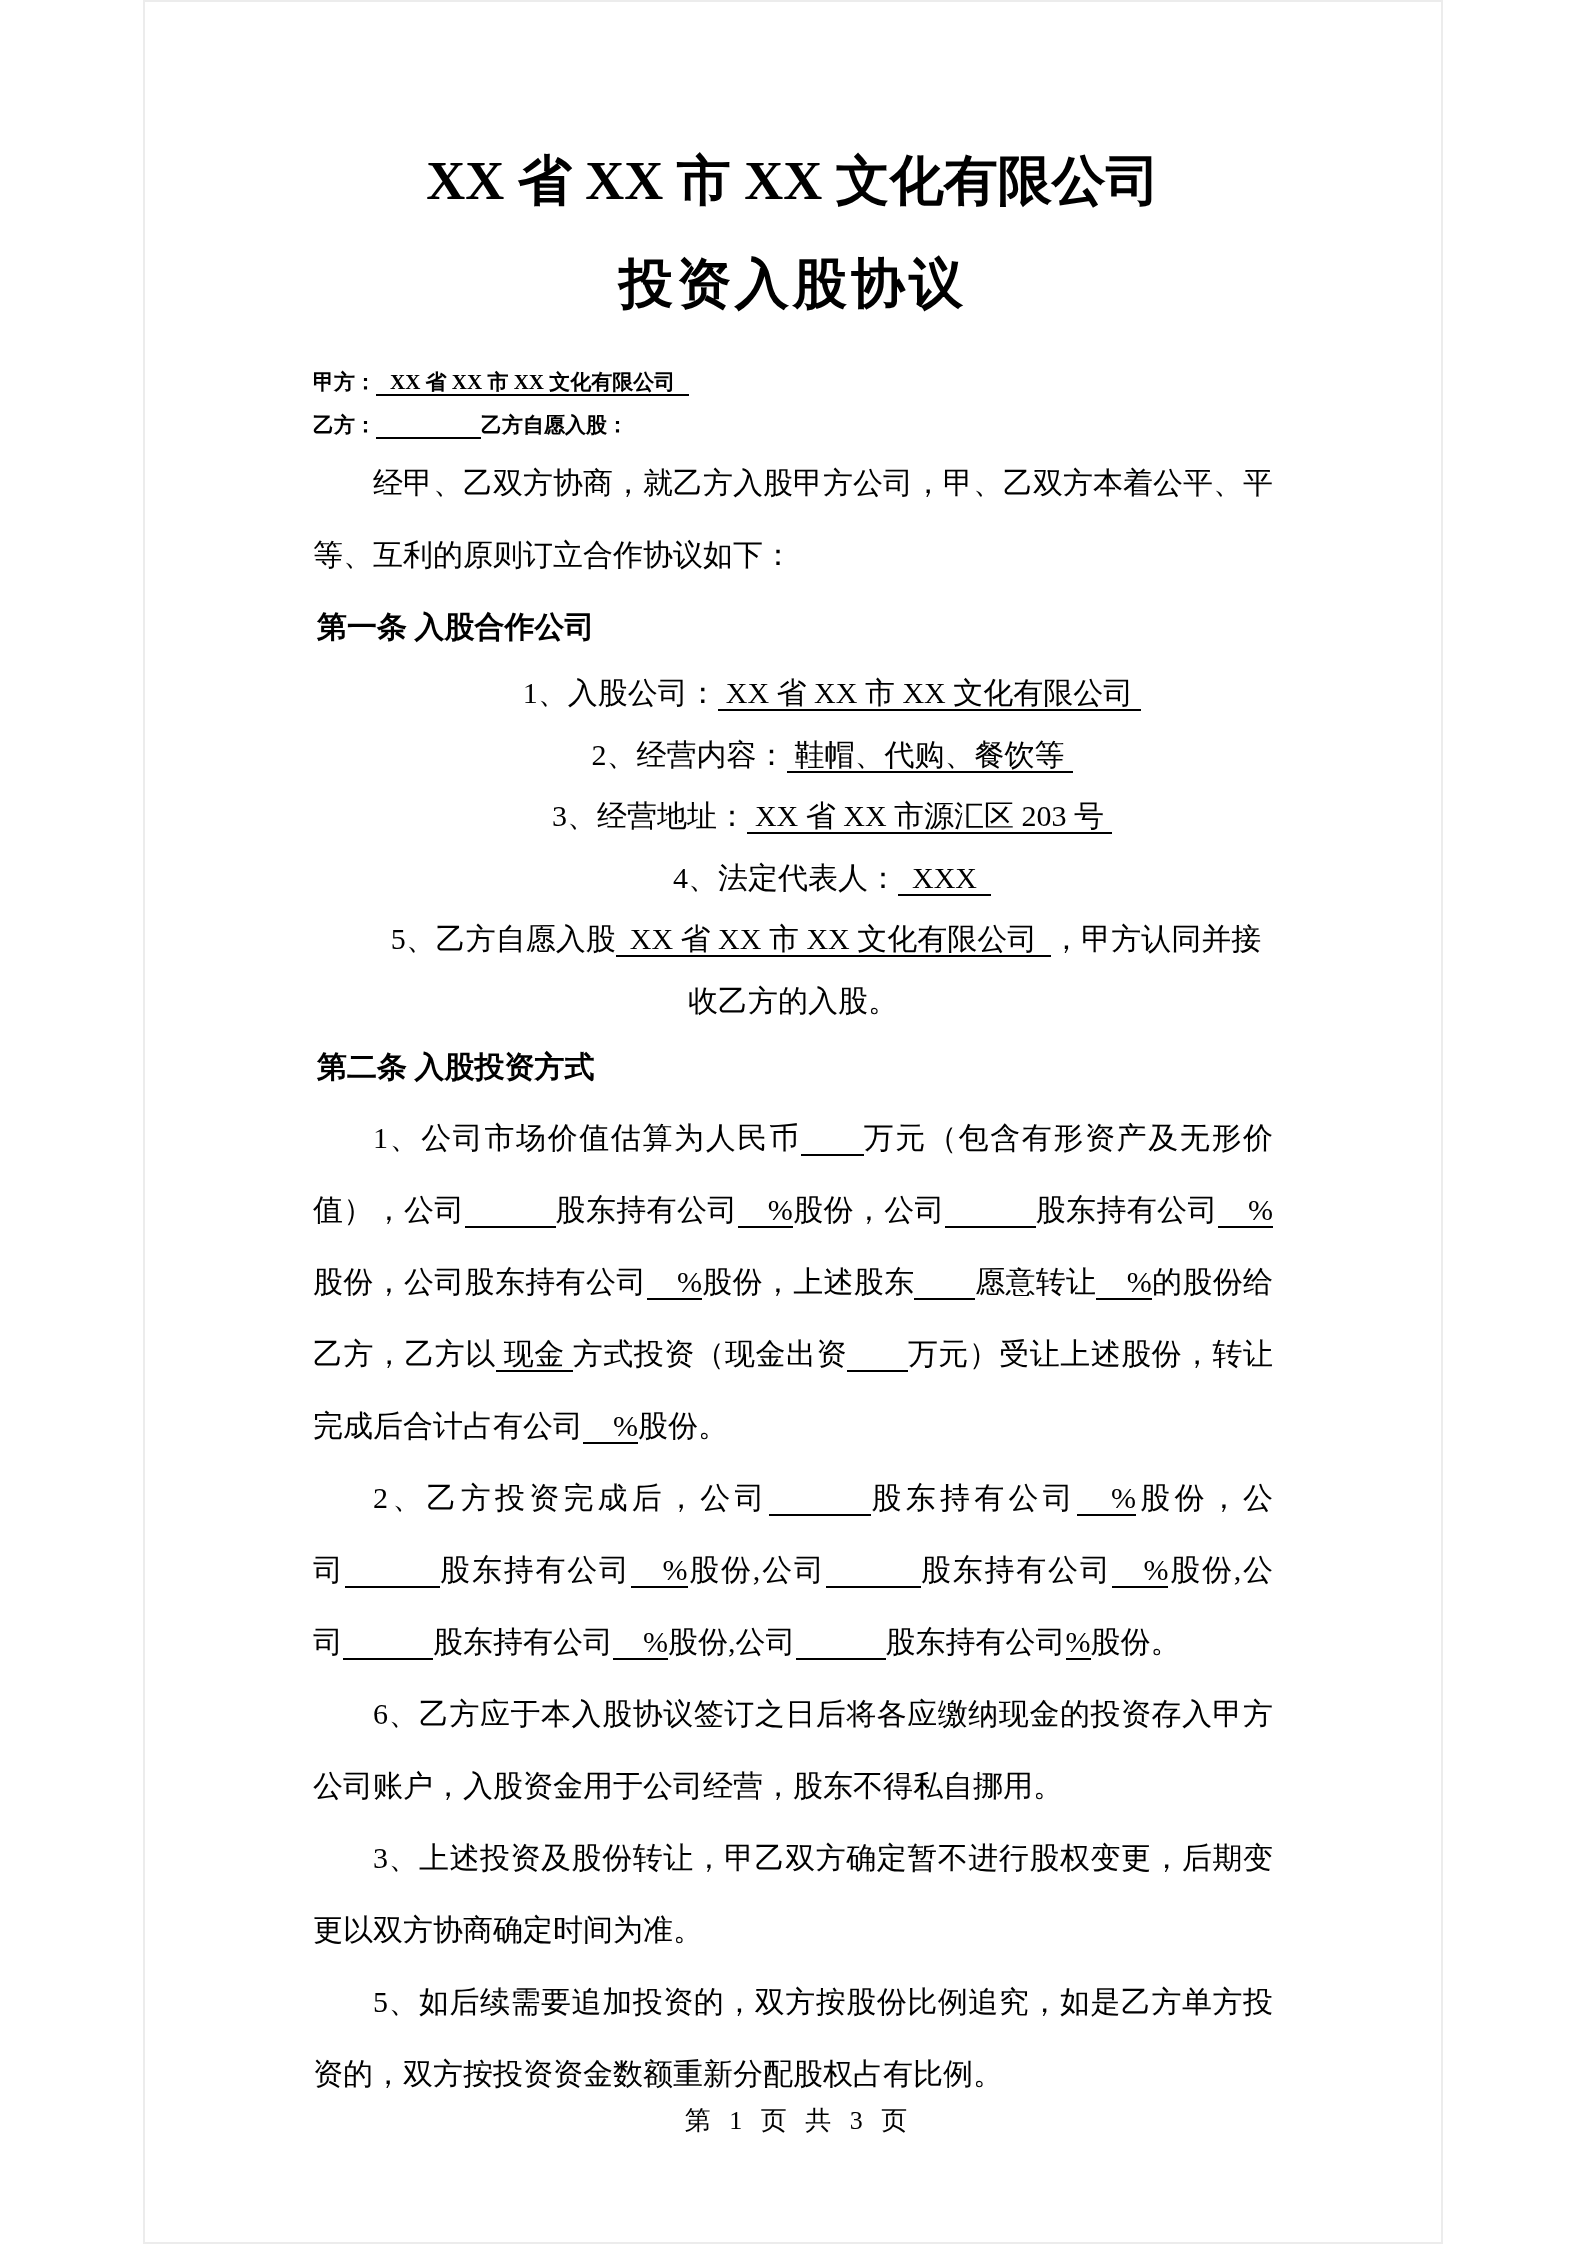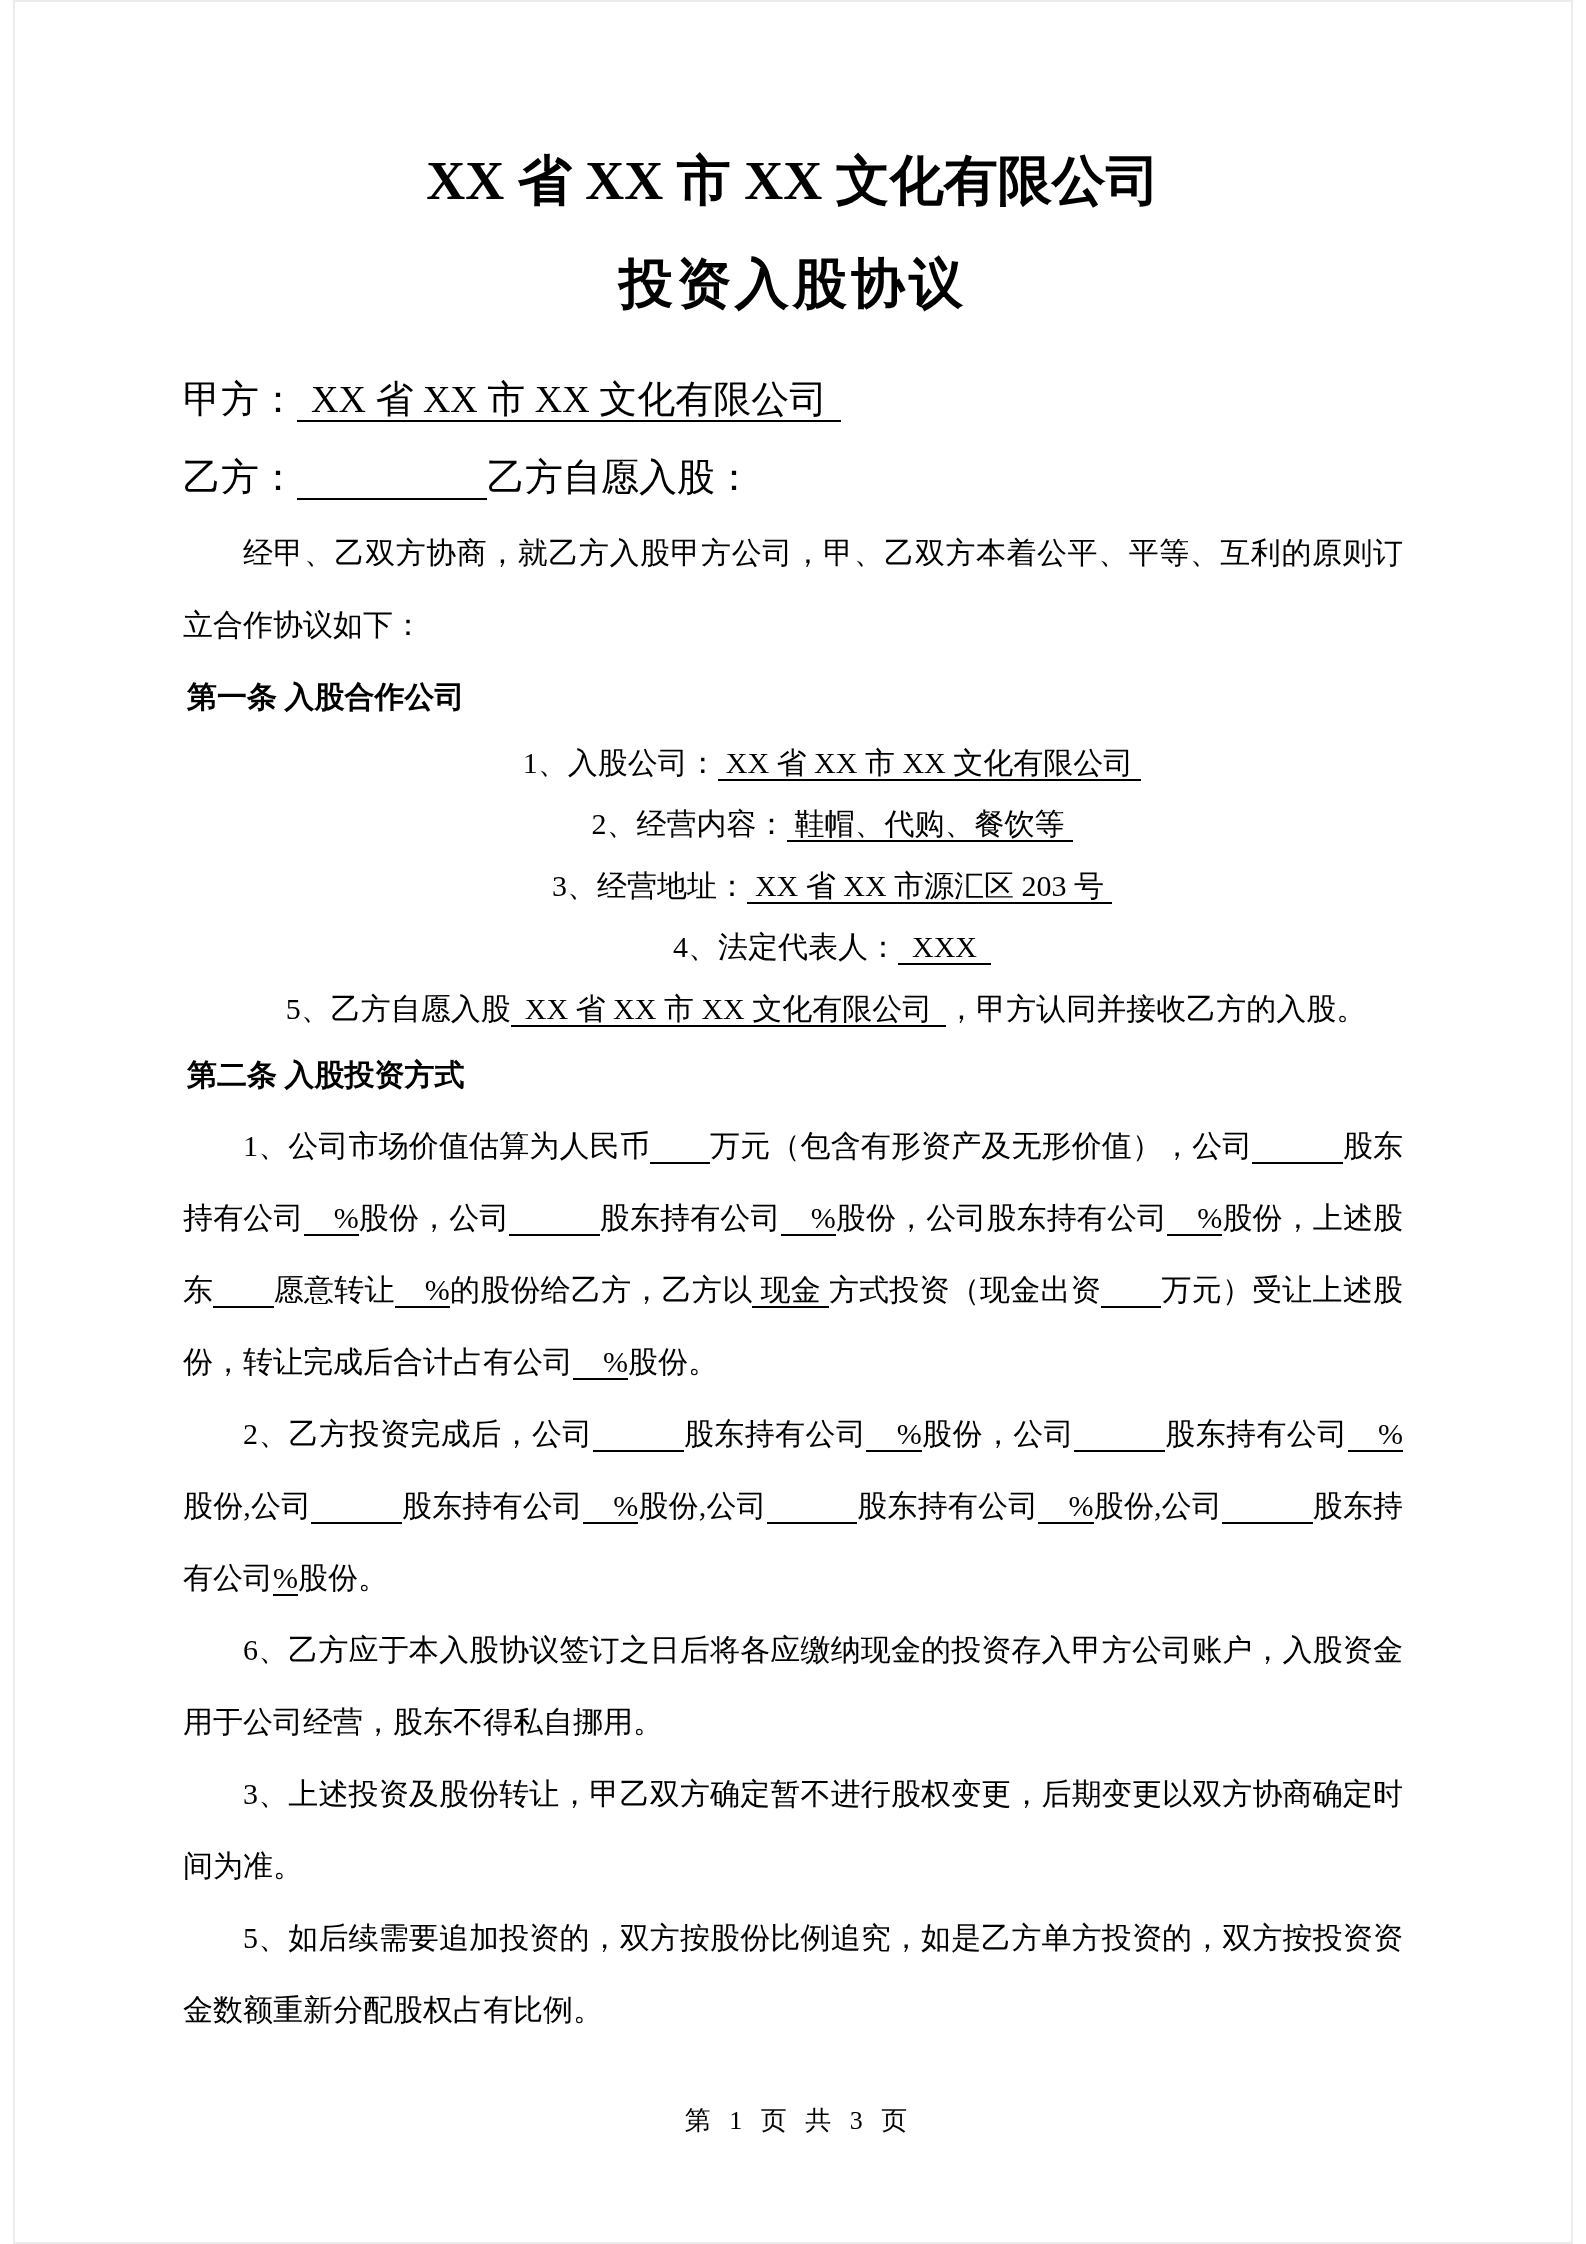--- a/index.html
+++ b/index.html
@@ -1,18 +1,18 @@
 <!DOCTYPE html>
 <html><head>
 <meta charset="utf-8">
 <style>
   html,body{margin:0;padding:0;background:#ffffff;}
   .page{
     position:relative;
-    width:1560px;
+    width:1300px;
     height:2244px;
     margin:0 auto;
     background:#ffffff;
     border:2px solid #ececec;
     box-sizing:border-box;
     padding:128px 168px 0 168px;
     font-family:"Liberation Serif","DejaVu Serif",serif;
     color:#000000;
     overflow:hidden;
   }
@@ -20,22 +20,22 @@
     margin:0 0 26px 0;
     text-align:center;
     font-size:54px;
     font-weight:bold;
     line-height:1.9;
   }
   .doc-title .title-line{display:block;}
   .doc-title .title-sub{letter-spacing:4px;}
   p{margin:0;}
   .party-line{
-    font-size:38px;
-    font-weight:normal;
+    font-size:21px;
+    font-weight:bold;
     line-height:2.05;
   }
   .para{
     font-size:30px;
     line-height:2.4;
     text-align:justify;
   }
   .item{
     font-size:30px;
     line-height:2.05;

